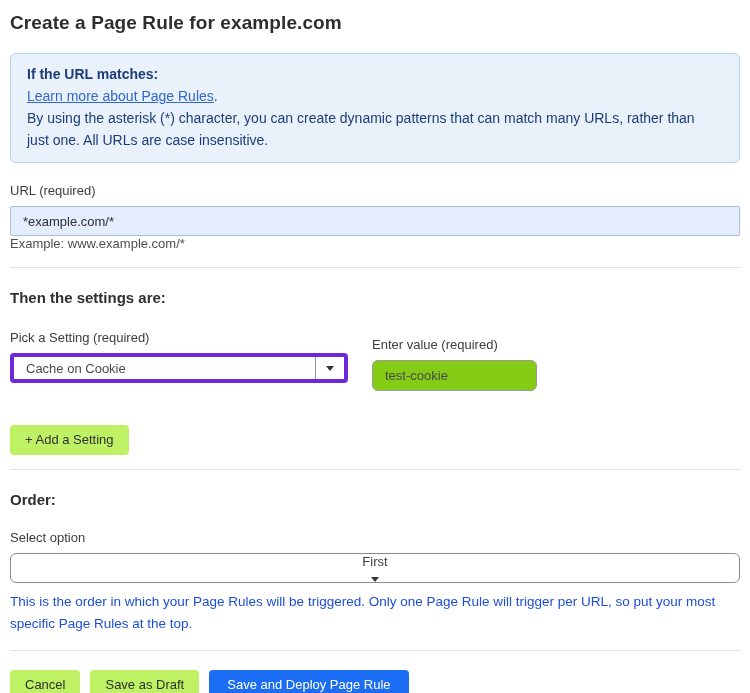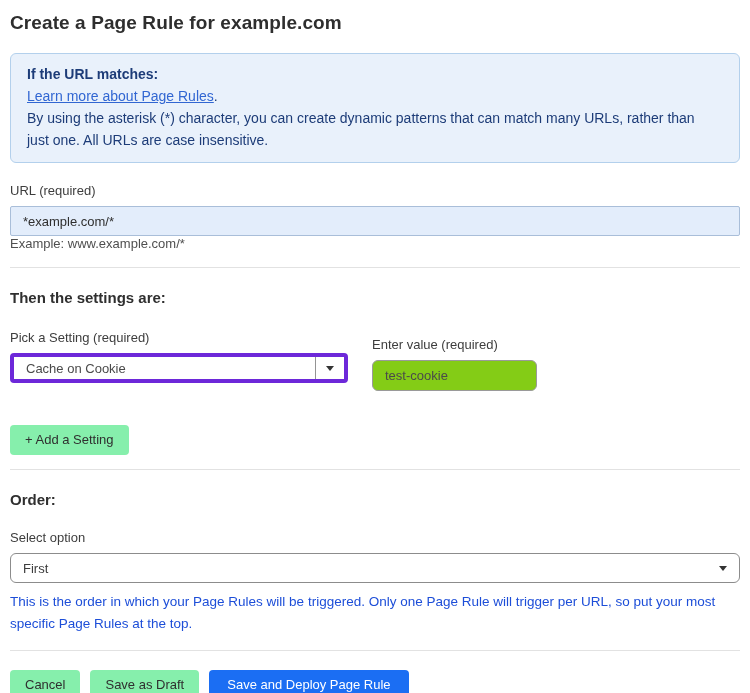--- a/index.html
+++ b/index.html
@@ -133,38 +133,39 @@
   .btn {
     display: inline-block;
     border: none;
     border-radius: 4px;
     font-size: 13px;
     font-family: "Liberation Sans", sans-serif;
     padding: 8px 15px;
     cursor: pointer;
     line-height: 14px;
   }
-  .btn-gray { background: #86efac; color: #2f2f2f; }
+  .btn-gray { background: #bef264; color: #2f2f2f; }
   .btn-blue { background: var(--primary_button, #1b6ef3); color: #ffffff; padding: 8px 18px; }
 
   .add-setting-btn { margin-top: 34px; }
 
   .order-select {
     width: 100%;
     height: 30px;
     background: #ffffff;
     border: 1px solid #8c8c8c;
     border-radius: 6px;
     display: flex;
     align-items: center;
     justify-content: space-between;
     padding: 0 12px;
     font-size: 13px;
     color: #3d3d3d;
     cursor: pointer;
+    flex-direction: column;
   }
   .order-select .tri-down {
     border-left-width: 4px;
     border-right-width: 4px;
     border-top-width: 5px;
   }
 
   .order-helper {
     font-size: 13.5px;
     color: #1d4ed8;

